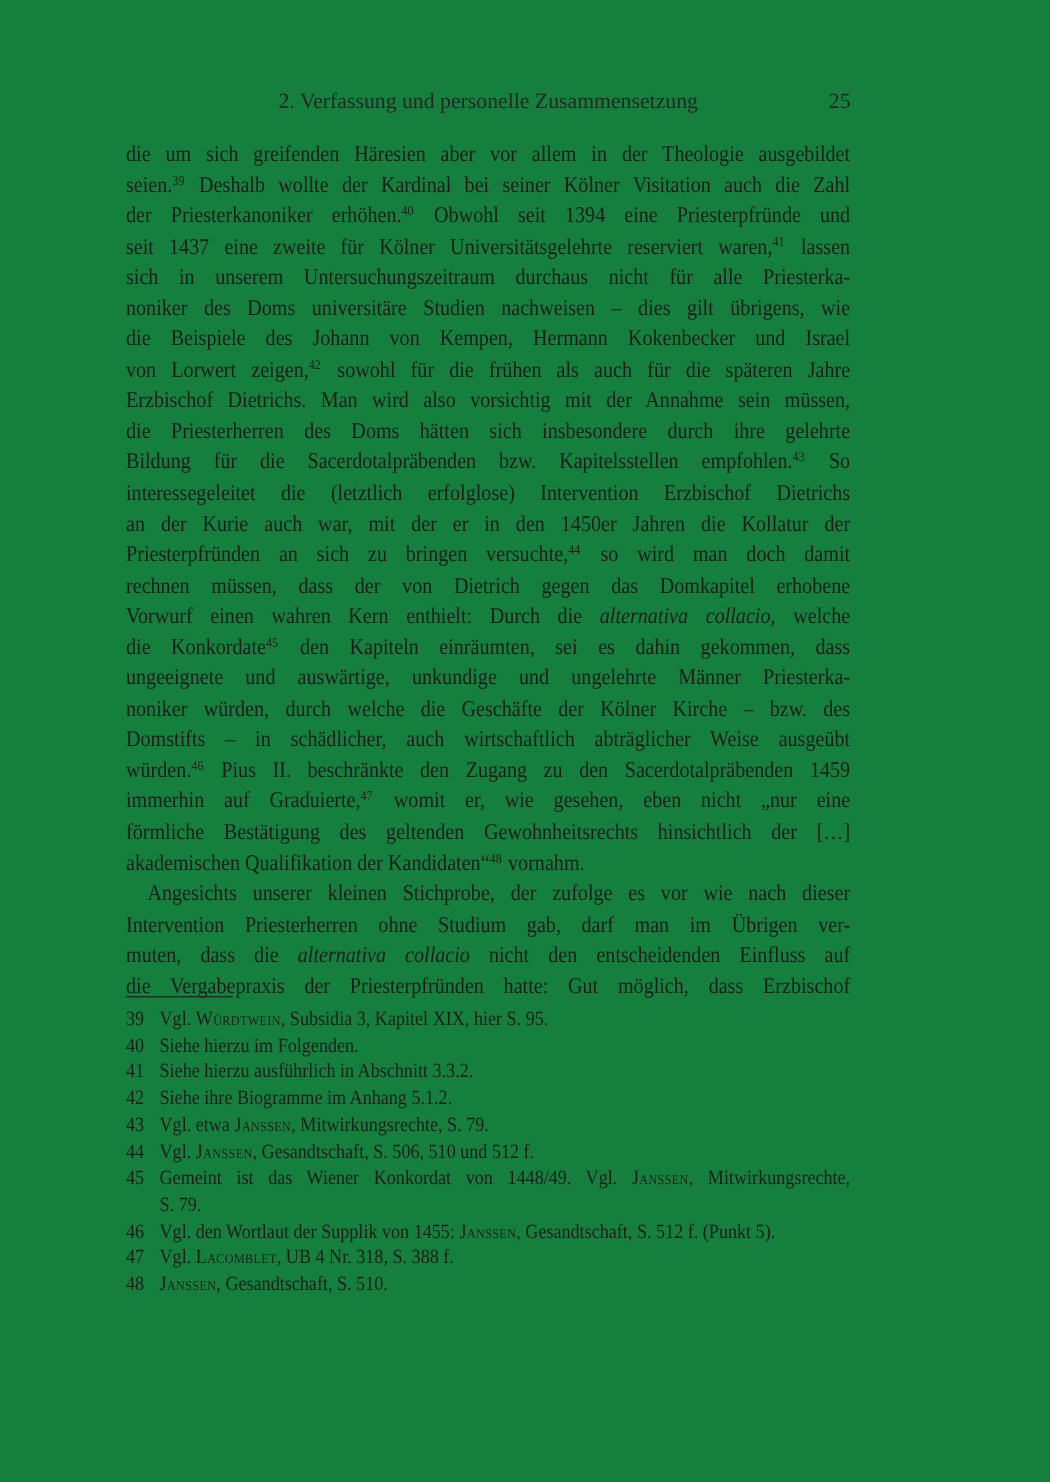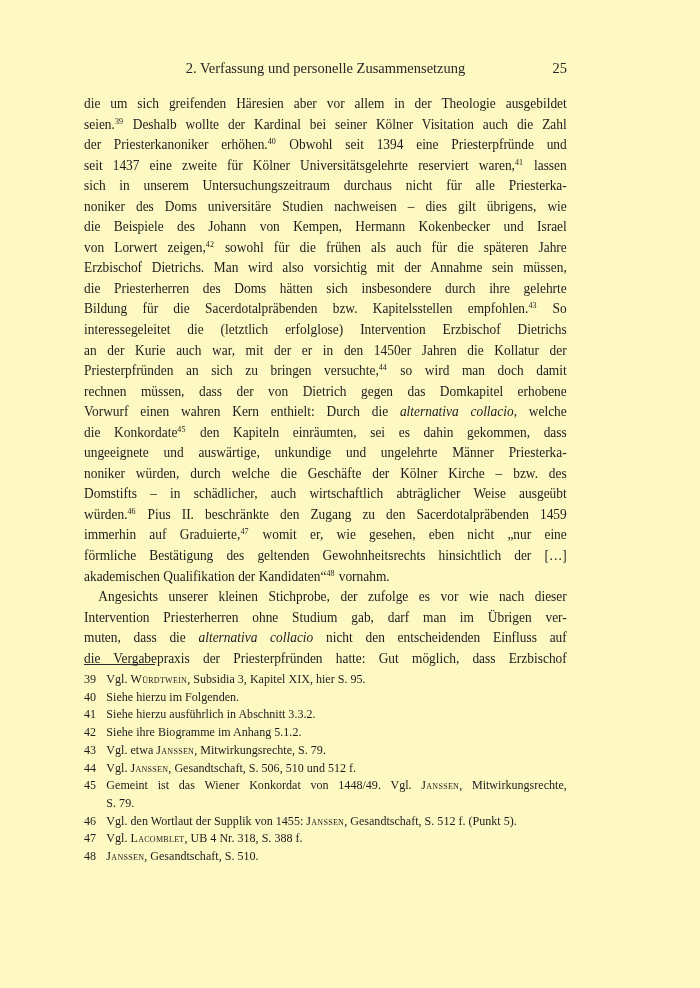--- a/index.html
+++ b/index.html
@@ -4,21 +4,21 @@
 <style>
   html, body { margin: 0; padding: 0; }
   body {
     width: 700px; height: 988px;
     background: #ffffff;
     font-family: "Liberation Serif", "DejaVu Serif", serif;
   }
   .page {
     position: relative;
     width: 700px; height: 988px;
-    background: #fef9c3;
+    background: #15803d;
     color: #1e1e1e;
     overflow: hidden;
   }
   
   .running-head {
     position: absolute;
     left: 84px; top: 60px; width: 483px;
     font-size: 14.5px; line-height: 17px;
     text-align: center;
     color: #262626;

